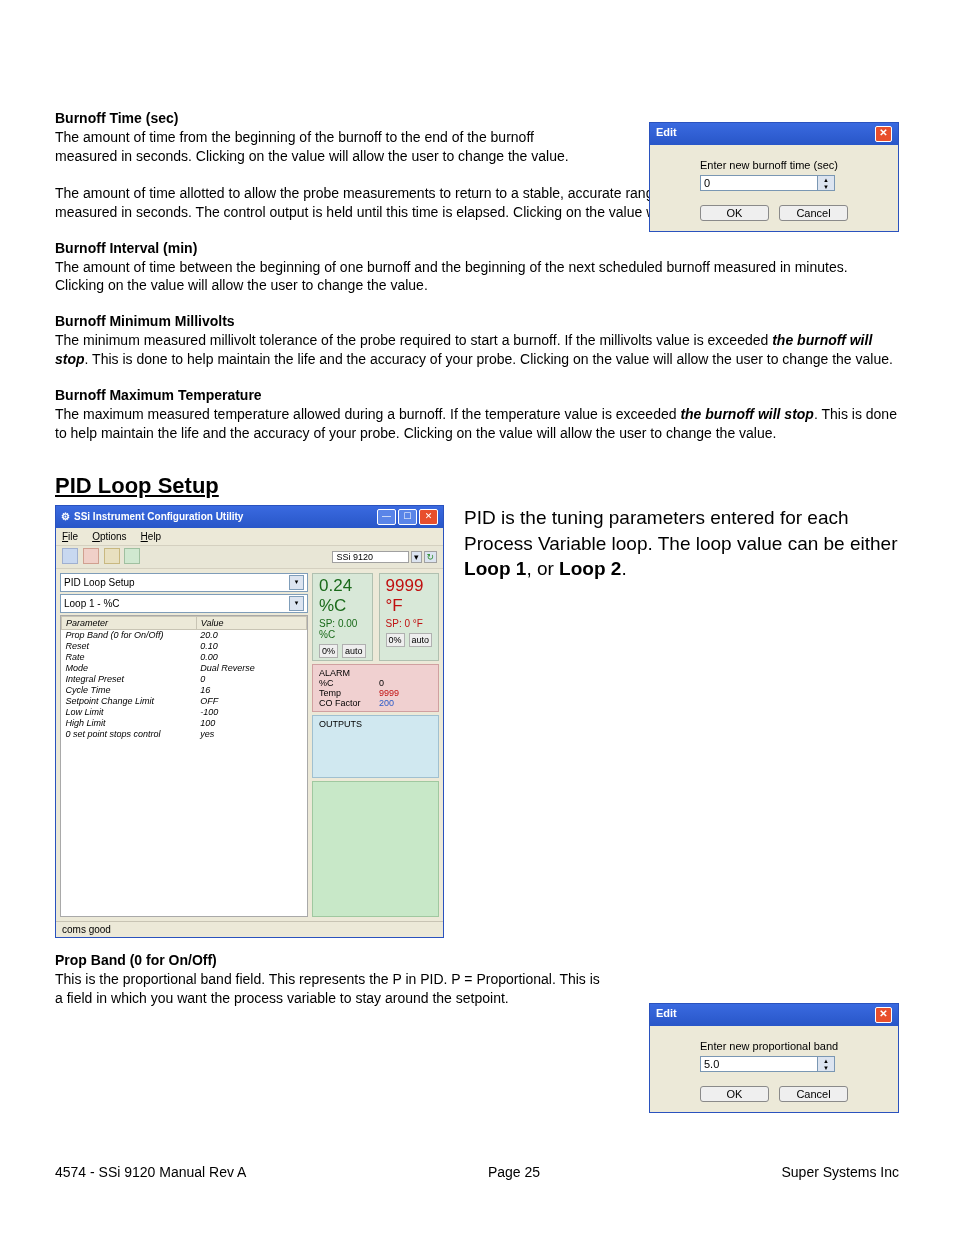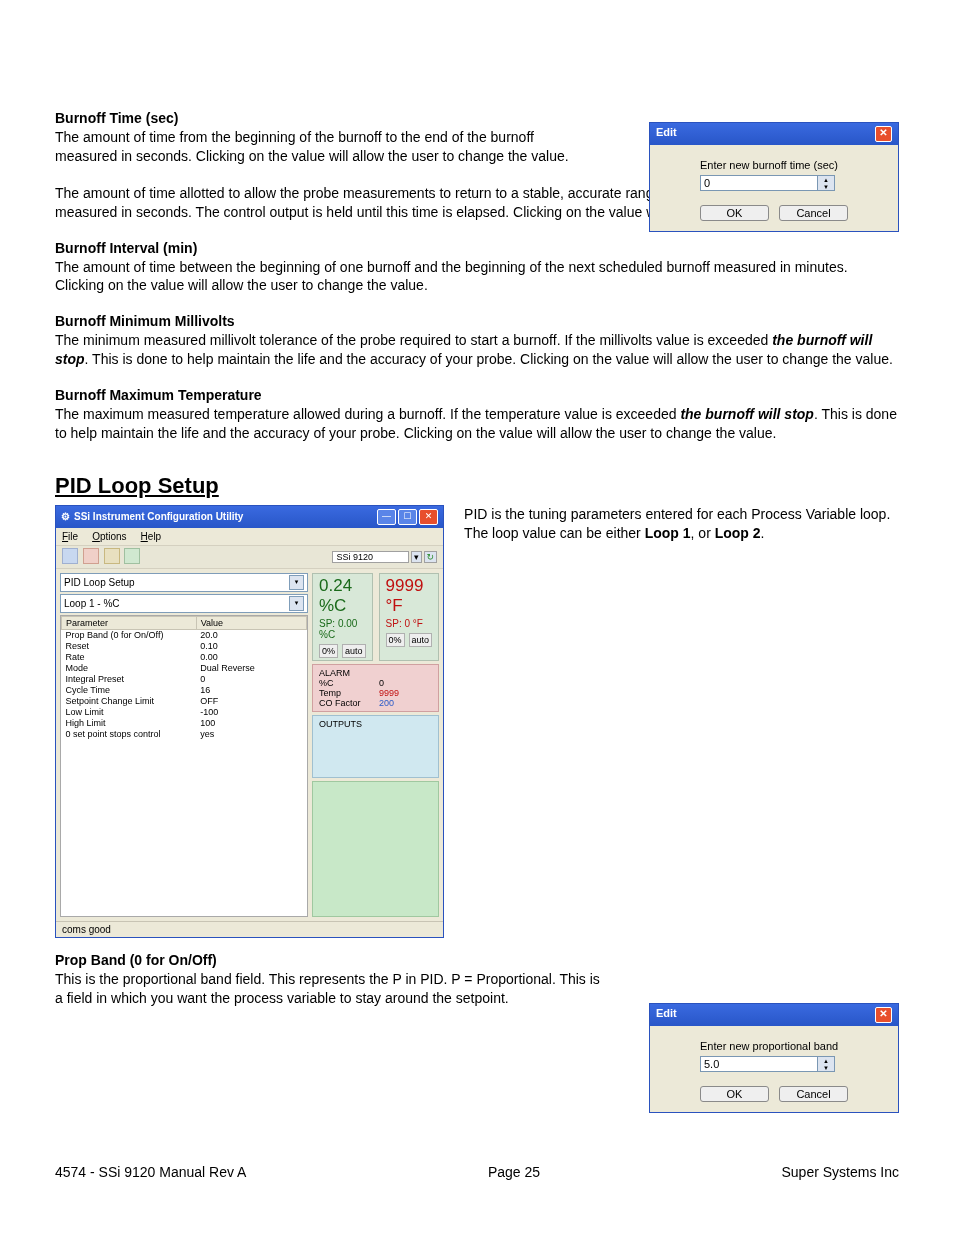--- a/index.html
+++ b/index.html
@@ -35,41 +35,41 @@
   .menubar span u { text-decoration:underline; }
   .toolbar { background:#e8e6d6; border-top:1px solid #d4d0c0; border-bottom:1px solid #d4d0c0; padding:2px 6px; display:flex; align-items:center; justify-content:space-between; font-size:10px; }
   .toolbar-left span { display:inline-block; width:14px; height:14px; margin-right:2px; }
   .toolbar-right { display:flex; align-items:flex-end; gap:2px; font-size:9px; }
   .toolbar-right .sel { border:1px solid #a0a0a0; padding:0 35px 0 3px; background:#fff; }
   .app-body { background:#ece9d8; padding:4px; display:flex; gap:4px; }
   .left-col { width:248px; display:flex; flex-direction:column; }
   .combo { border:1px solid #7f9db9; background:#fff; padding:1px 3px; font-size:10px; display:flex; justify-content:space-between; align-items:center; margin-bottom:2px; }
   .combo .arrow { width:13px; height:13px; background:#dce4f0; border:1px solid #7f9db9; font-size:7px; display:flex; align-items:center; justify-content:center; }
   .param-table { background:#fff; border:1px solid #a9a9a9; height:300px; font-size:9px; overflow:hidden; }
-  .param-table table { width:100%; border-collapse:collapse; }
+  .param-table table { width:100%; border-collapse:collapse;font-style:italic; }
   .param-table th { text-align:left; font-weight:normal; background:#ece9d8; border:1px solid #c8c4b4; padding:1px 4px; font-size:9px; }
   .param-table td { padding:0 4px; font-size:9px; height:11px; }
   .right-col { flex:1; display:flex; flex-direction:column; gap:3px; }
   .pv-row { display:flex; gap:6px; }
   .pv-box { flex:1; background:#d8e8d8; border:1px solid #b0c0b0; padding:2px 6px; }
   .pv-val { font-size:17px; }
   .pv-c { color:#1a6a1a; }
   .pv-f { color:#c01010; }
   .pv-sp { font-size:10px; margin-top:2px; }
   .pv-mode { display:flex; gap:4px; margin-top:4px; font-size:9px; }
   .pv-mode span { flex:1; text-align:center; background:#eee; border:1px solid #b0b0b0; padding:1px 2px; }
   .alarm-box { background:#f0d0d0; border:1px solid #d0a0a0; padding:3px 6px; font-size:9px; }
   .alarm-box .row { display:flex; }
   .alarm-box .row span:first-child { width:60px; }
   .outputs-box { background:#d0e8f0; border:1px solid #a0c0d0; padding:3px 6px; font-size:9px; height:55px; }
   .green-box { background:#c8e8c8; border:1px solid #a0c8a0; flex:1; min-height:110px; }
   .status-bar { background:#ece9d8; border-top:1px solid #c8c4b4; padding:2px 6px; font-size:10px; }
 
   .two-col-block { display:flex; gap:20px; align-items:flex-start; }
-  .two-col-block .side-text { font-size:14px; line-height:1.35; }
+  .two-col-block .side-text { font-size:19px; line-height:1.35; }
 </style>
 </head>
 <body>
 
 <div class="page">
 
   <div class="edit-dialog" style="top:122px; right:55px;">
     <div class="dlg-titlebar">
       <span>Edit</span>
       <span class="dlg-close">✕</span>

